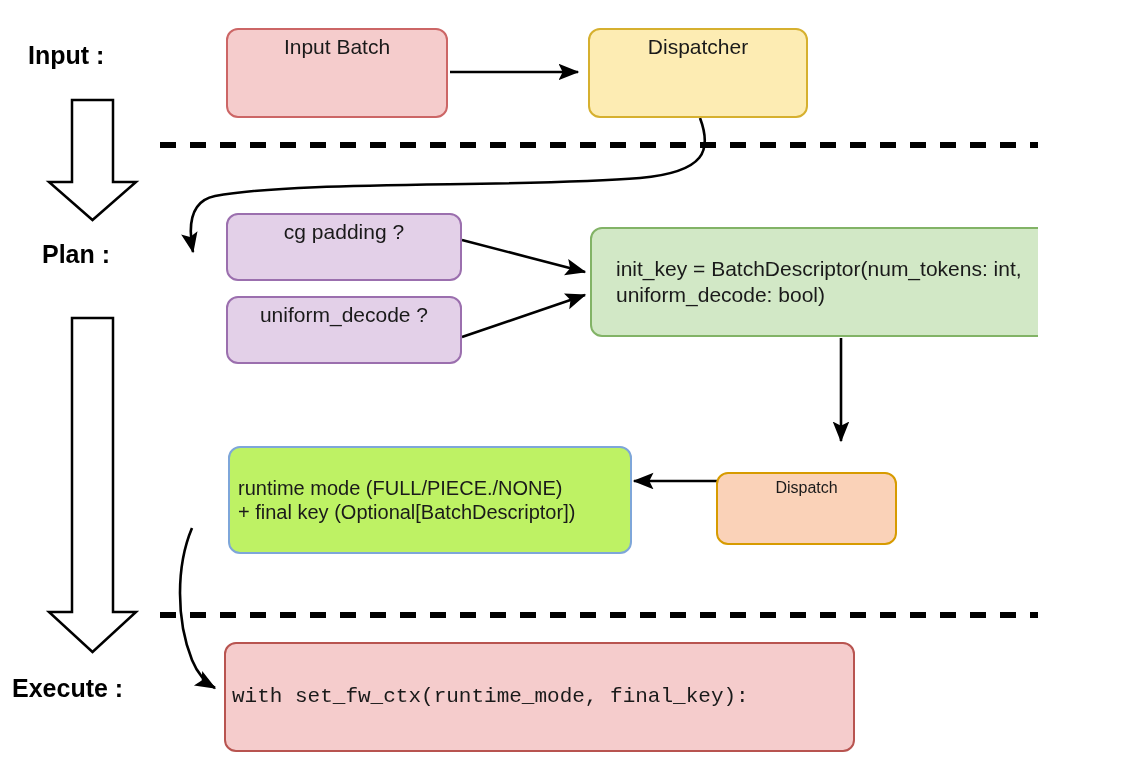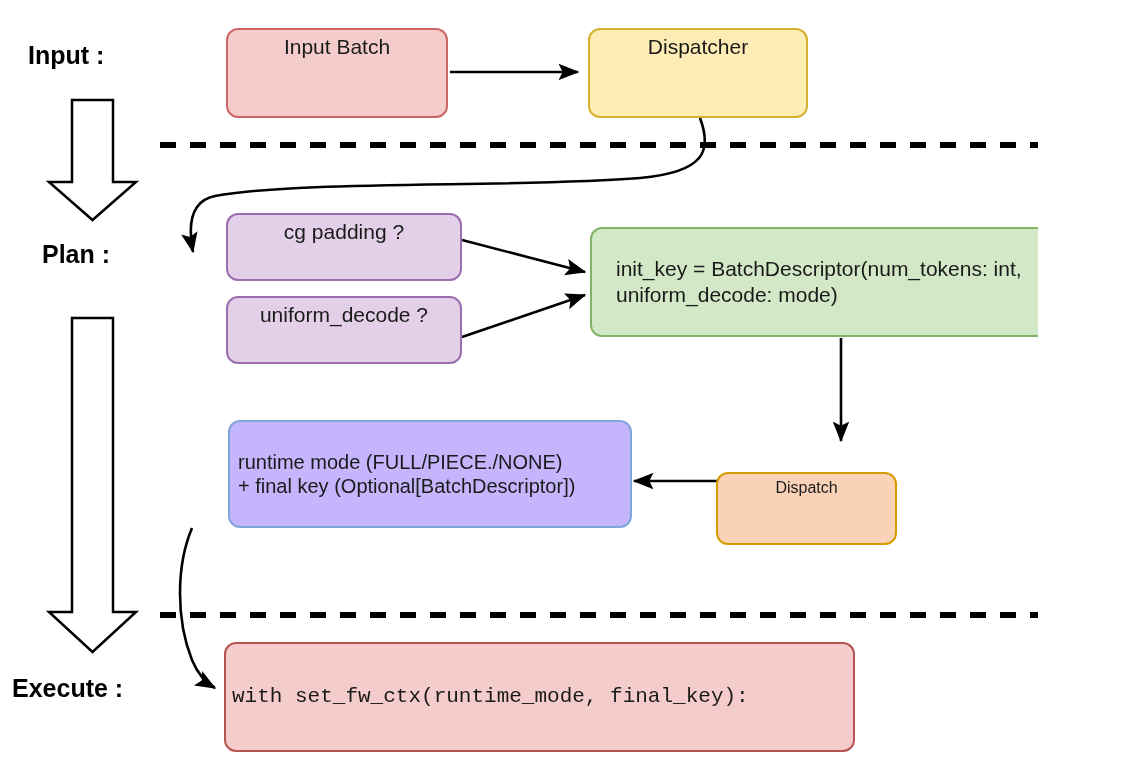--- a/index.html
+++ b/index.html
@@ -107,29 +107,29 @@
   <div class="node" style="left:226px; top:213px; width:236px; height:68px; background:#e3d0e8; border-color:#9b6fae;">
     <span class="node-text">cg padding ?</span>
   </div>
 
   <div class="node" style="left:226px; top:296px; width:236px; height:68px; background:#e3d0e8; border-color:#9b6fae;">
     <span class="node-text">uniform_decode ?</span>
   </div>
 
   <div class="node" style="left:590px; top:227px; width:508px; height:110px; background:#d2e8c6; border-color:#82b366; flex-direction:column;padding-left:24px;">
     <span class="node-text">init_key = BatchDescriptor(num_tokens: int,</span>
-    <span class="node-text">uniform_decode: mode)</span>
+    <span class="node-text">uniform_decode: bool)</span>
   </div>
 
 
   <div class="node" style="left:716px; top:444px; width:181px; height:73px; background:#fad2b8; border-color:#d79b00; font-size:16px;margin-top:28px;">
     <span class="node-text">Dispatch</span>
   </div>
 
-  <div class="node" style="left:228px; top:420px; width:404px; height:108px; background:#c4b5fd; border-color:#7ea6d9; flex-direction:column; font-size:20px;">
+  <div class="node" style="left:228px; top:446px; width:404px; height:108px; background:#bef264; border-color:#7ea6d9; flex-direction:column; font-size:20px;">
     <span class="node-text">runtime mode (FULL/PIECE./NONE)</span>
     <span class="node-text">+ final key (Optional[BatchDescriptor])</span>
   </div>
 
   <div class="node code" style="left:224px; top:642px; width:631px; height:110px; background:#f5cccc; border-color:#b85450; flex-direction:column; align-items:flex-start; justify-content:center;">
     <span class="node-text">with set_fw_ctx(runtime_mode, final_key):</span>
   </div>
 
 </div>
 

